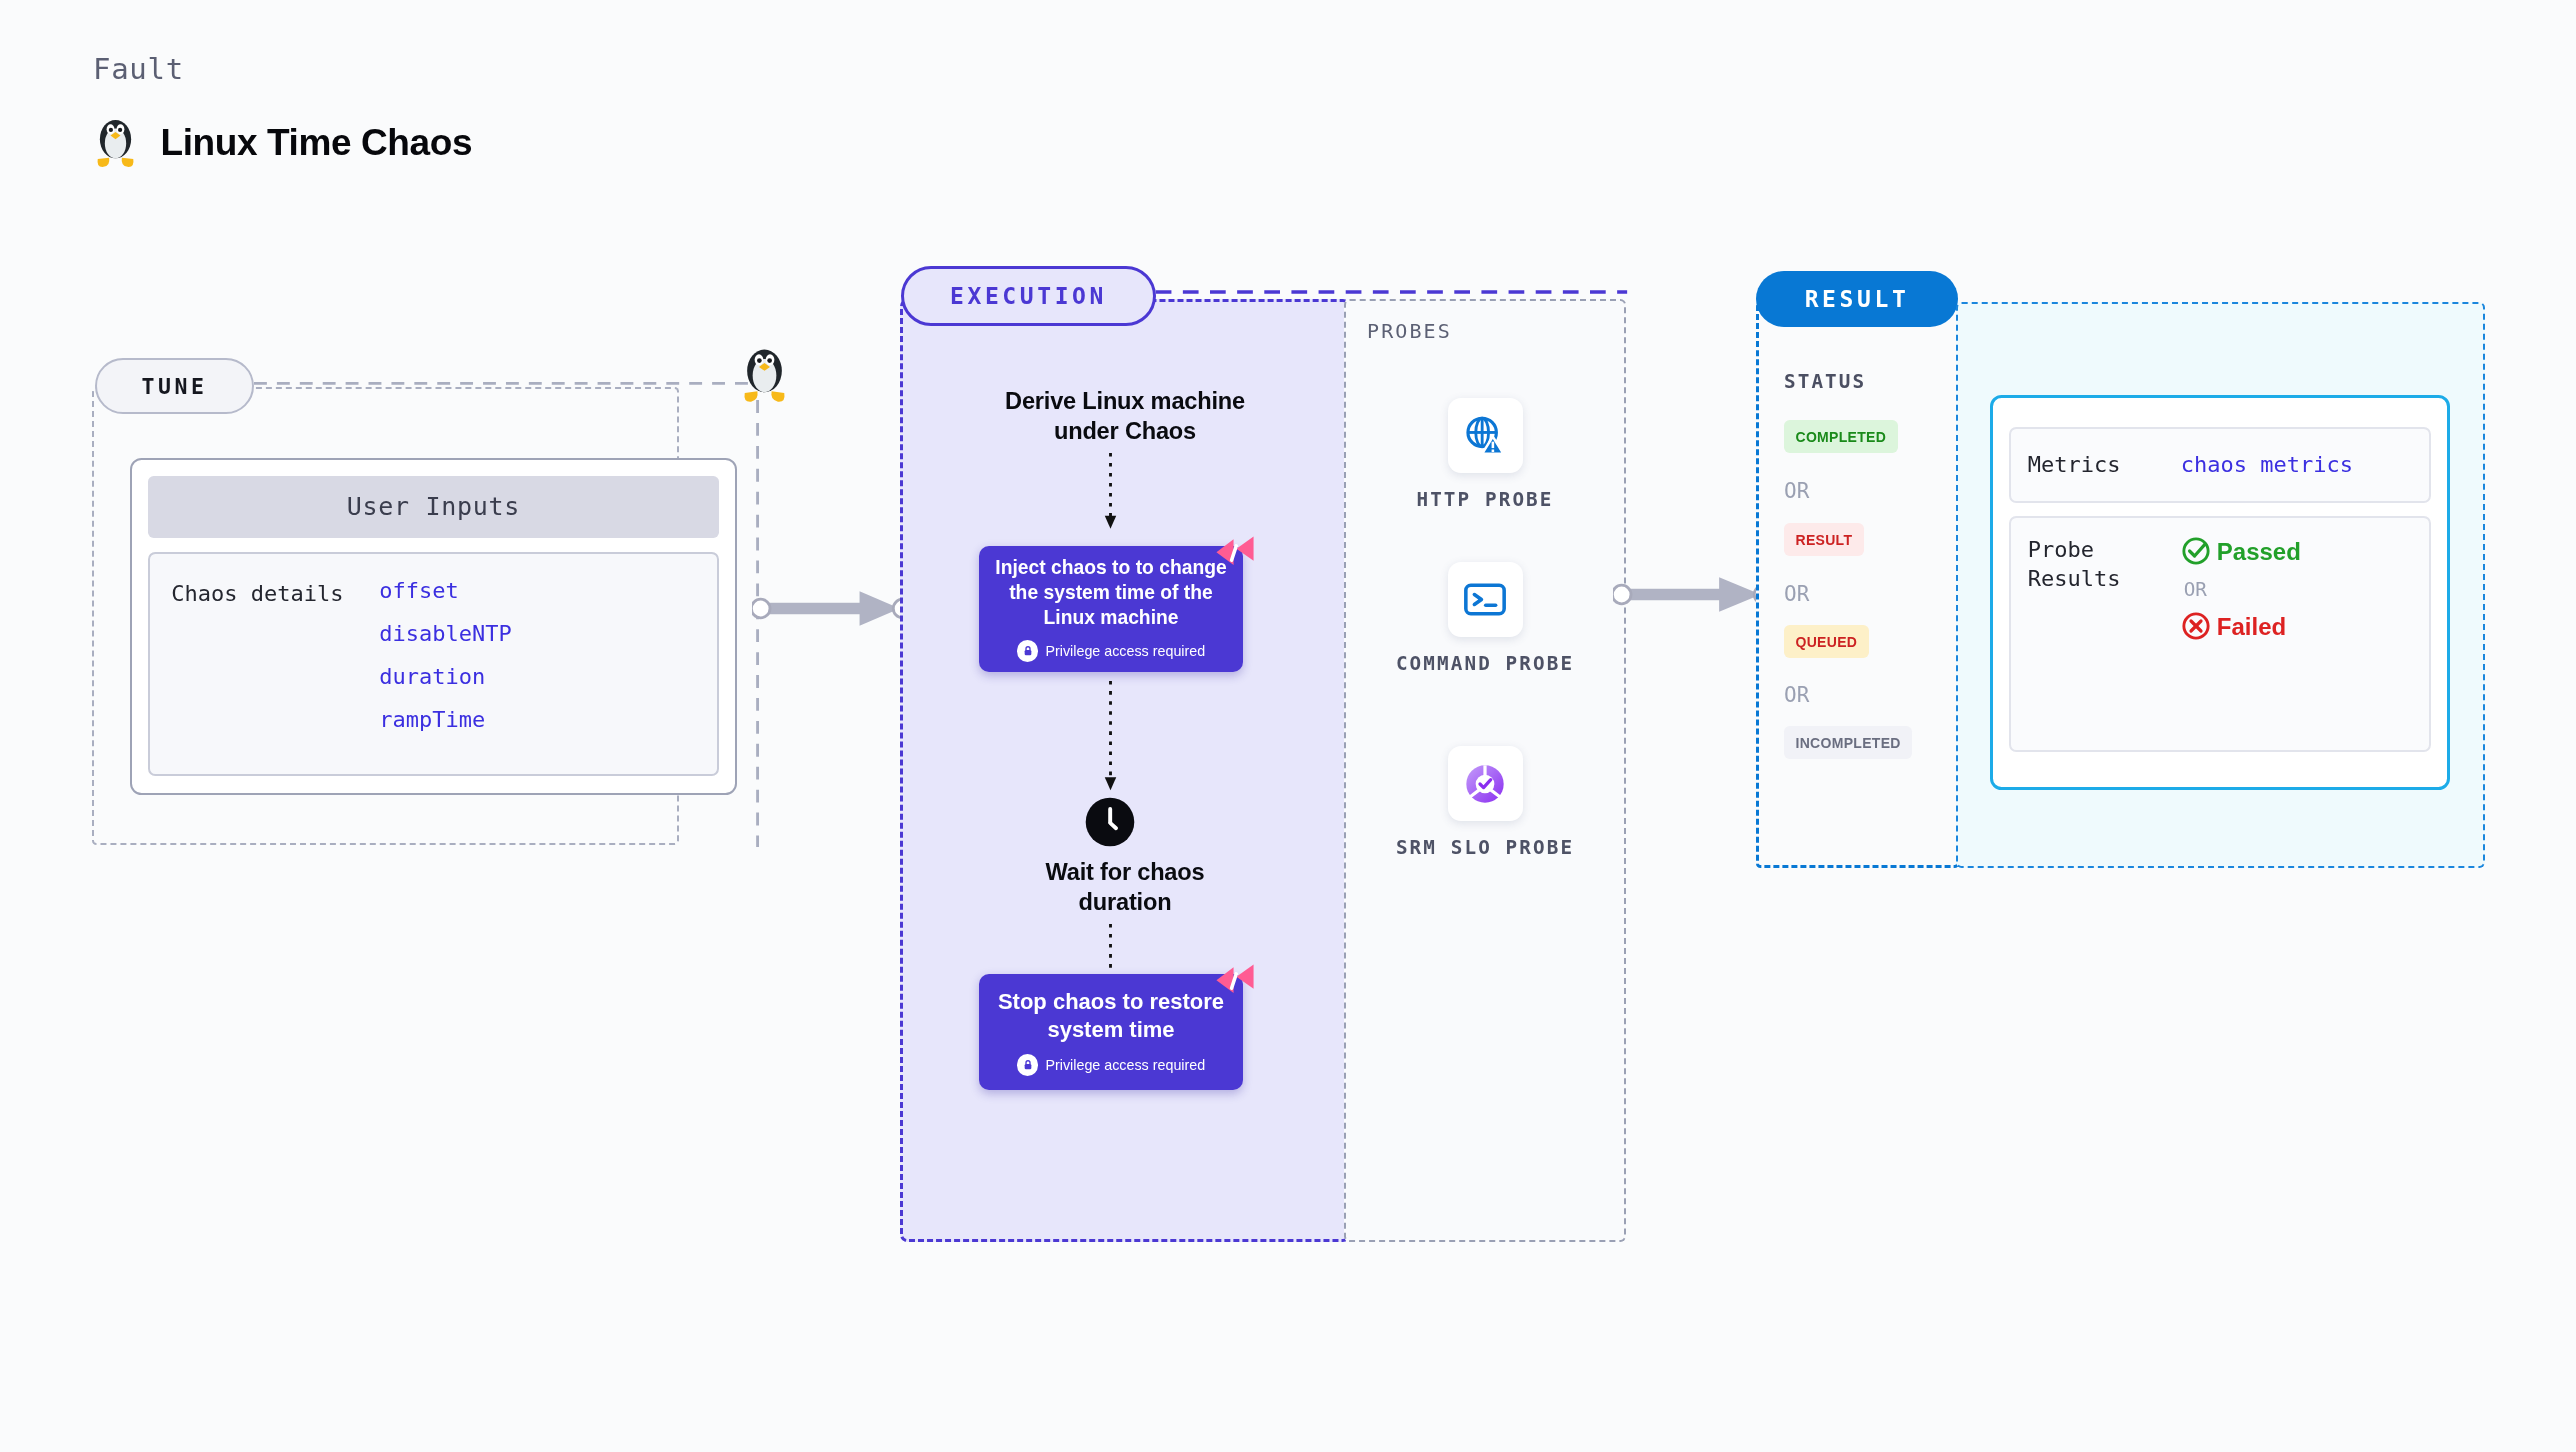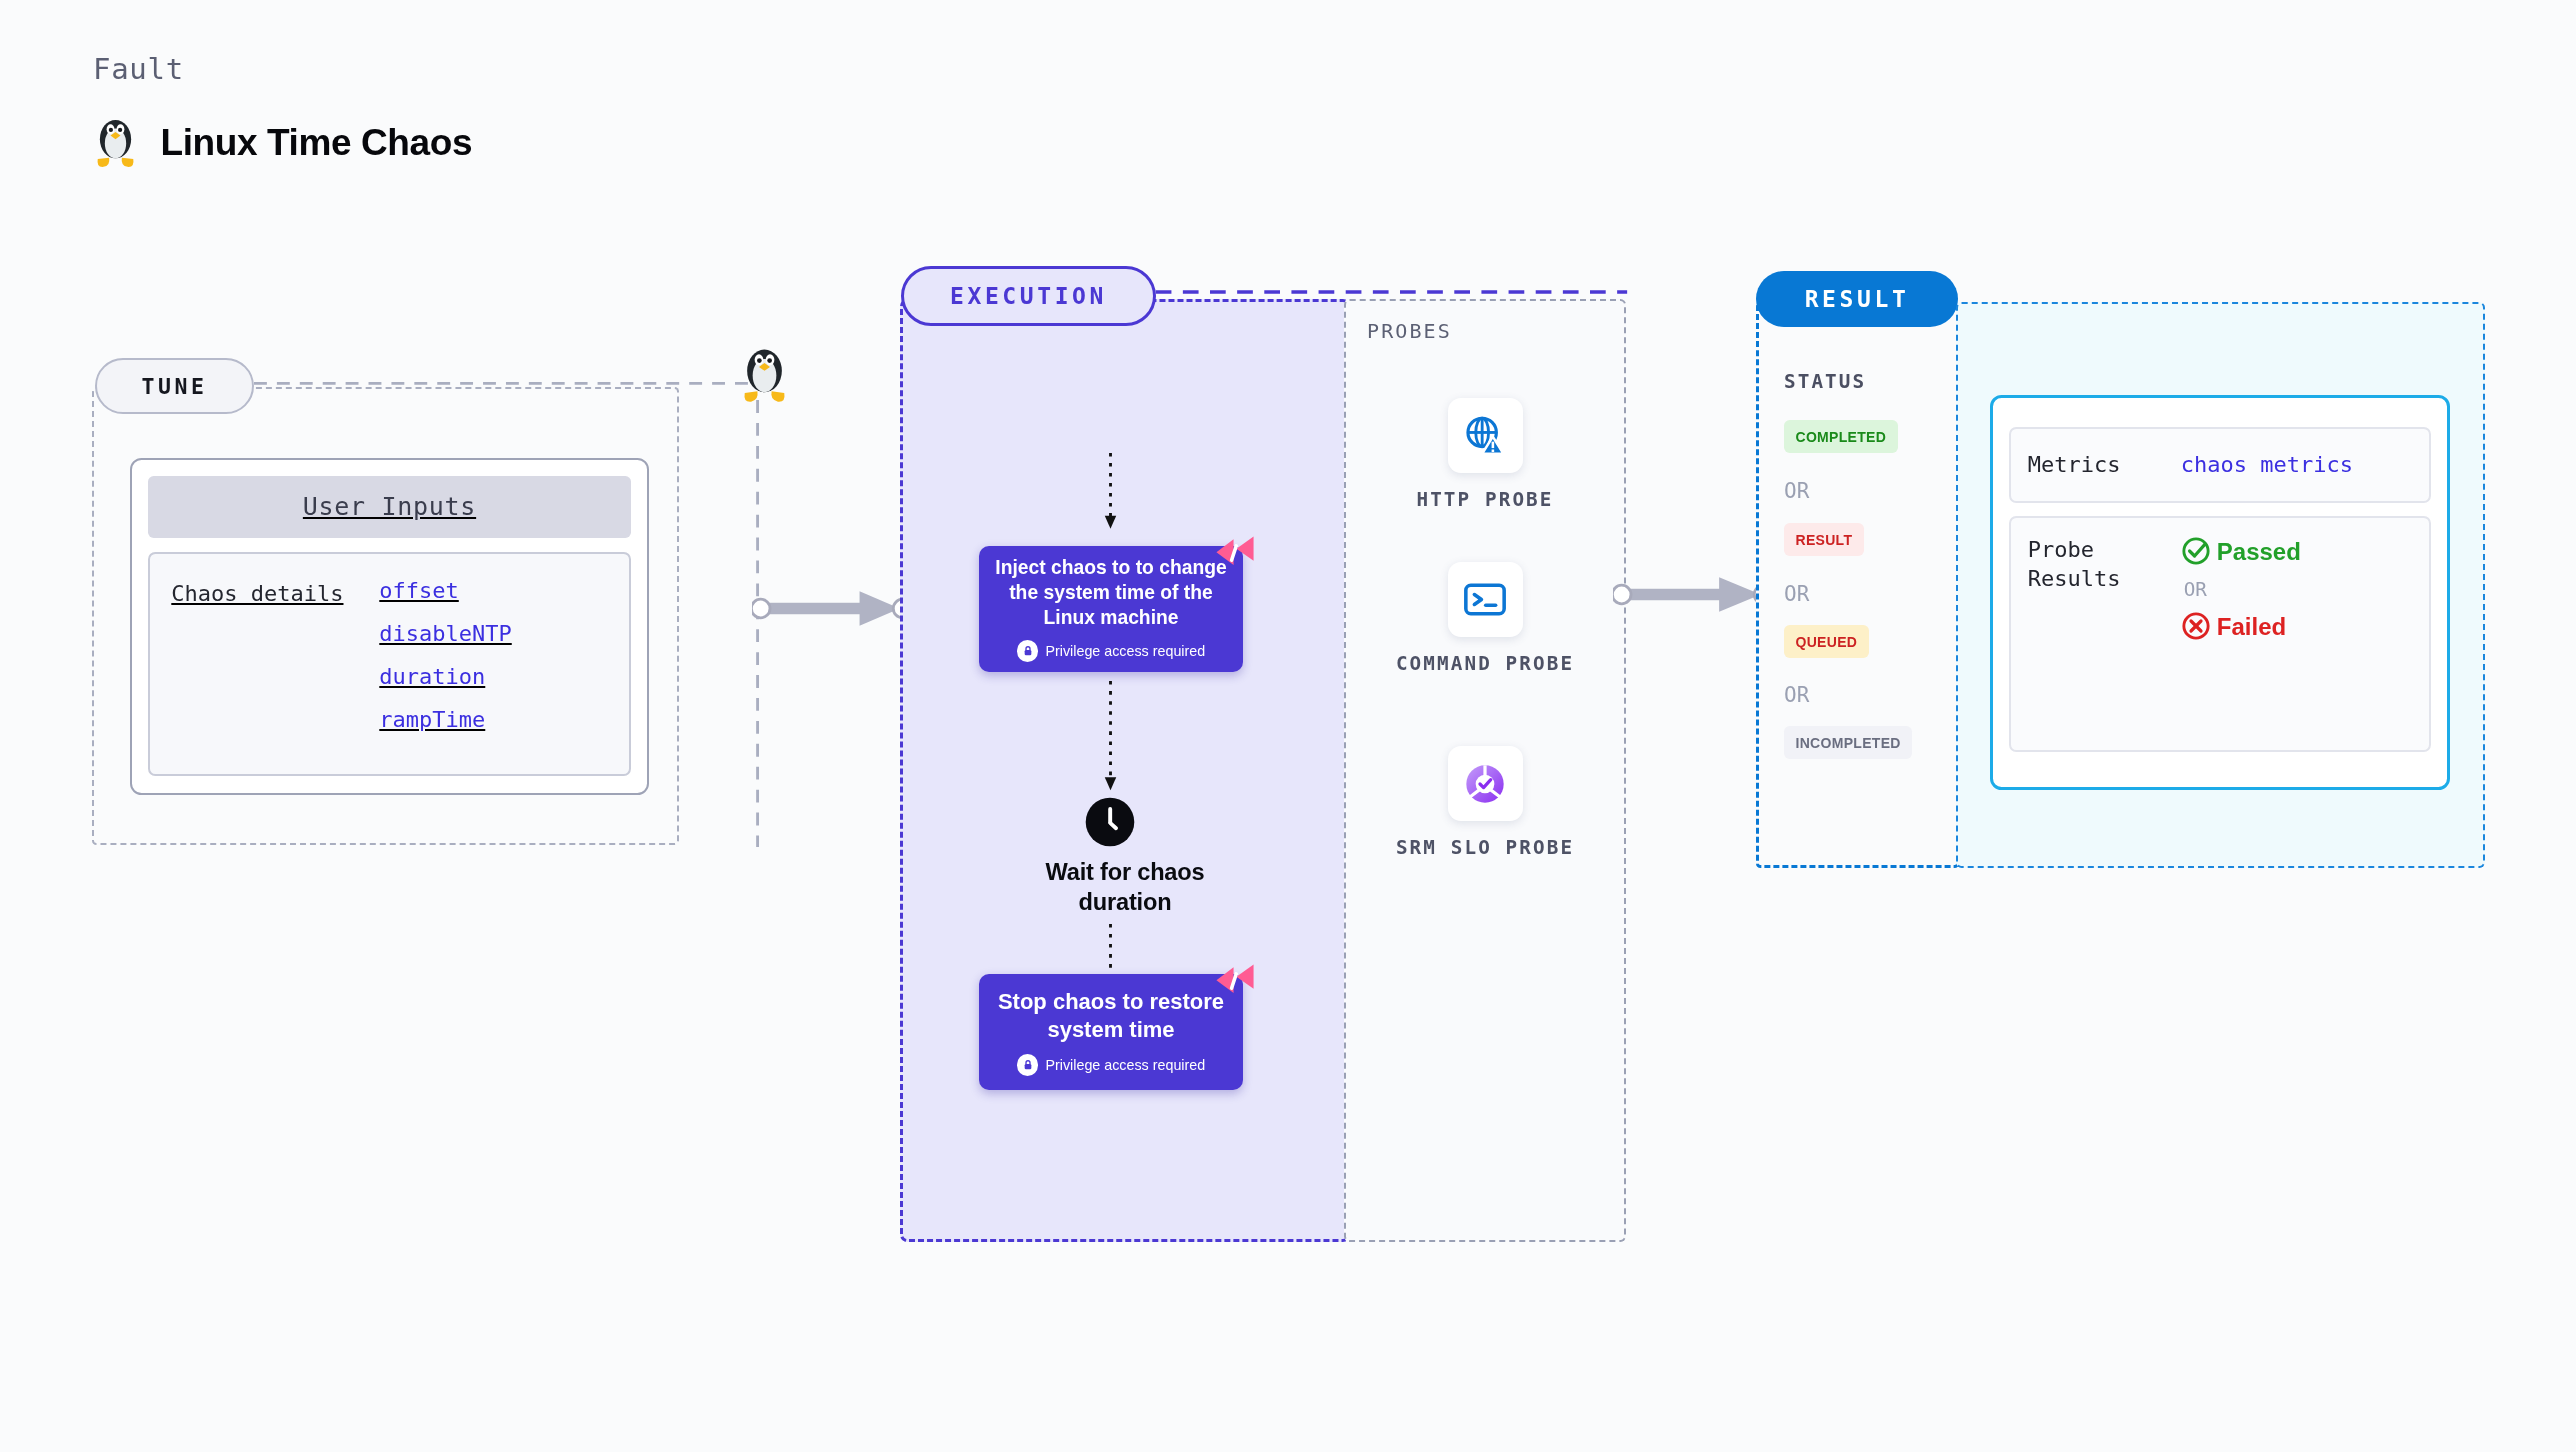--- a/index.html
+++ b/index.html
@@ -73,25 +73,24 @@
   }
   .pill-result {
     left: 1756px; top: 271px; width: 202px; height: 56px;
     border-radius: 28px; background: #0878d4; color: #ffffff;
     font-size: 23px;
   }
 
   
   .tune-card {
     position: absolute; left: 130px; top: 458px;
-    width: 519px; height: 337px;
+    width: 607px; height: 337px;
     border: 2.9px solid #9ea3b6; border-radius: 11.5px;
     background: #ffffff;
     padding: 15.8px;
-    text-decoration: underline;
   }
   .tune-hdr {
     height: 62px; background: #d8d9e4; border-radius: 5.7px;
     display: flex; align-items: center; justify-content: center;
     font-family: "DejaVu Sans Mono", monospace;
     font-size: 25px; color: #3a3d4d; letter-spacing: 0.7px;
   }
   .tune-body {
     margin-top: 14.3px; height: 224px;
     border: 2.1px solid #c9ccd9; border-radius: 7.2px;
@@ -277,20 +276,24 @@
     <circle cx="210" cy="30" r="13" fill="#fff" stroke="#a8aabb" stroke-width="4"></circle>
   </svg>
 
   <div class="panel panel-exec"></div>
   <div class="pill pill-exec">EXECUTION</div>
 
   <svg class="conn" style="left:1155px; top:287px;" width="480" height="10" viewBox="0 0 670 14">
     <line x1="0" y1="7" x2="660" y2="7" stroke="#4b38d3" stroke-width="5" stroke-dasharray="22,16"></line>
   </svg>
 
+  <div class="exec-step-title" style="left:953px; top:387px; width:344px;">
+    <span style="white-space:pre-line;">Derive Linux machine
+under Chaos</span>
+  </div>
   <svg class="dotted-arrow" style="left:1099px; top:453px;" width="23" height="80" viewBox="0 0 32 112">
     <line x1="16" y1="0" x2="16" y2="90" stroke="#111" stroke-width="4" stroke-dasharray="5,9"></line>
     <polygon points="8,88 24,88 16,106" fill="#111"></polygon>
   </svg>
 
   <div class="node-card" style="left:979px; top:546px; width:264px; height:126px;">
     <div class="n-txt" style="font-size:19.3px;">Inject chaos to to change
 the system time of the
 Linux machine</div>
     <div class="priv">

